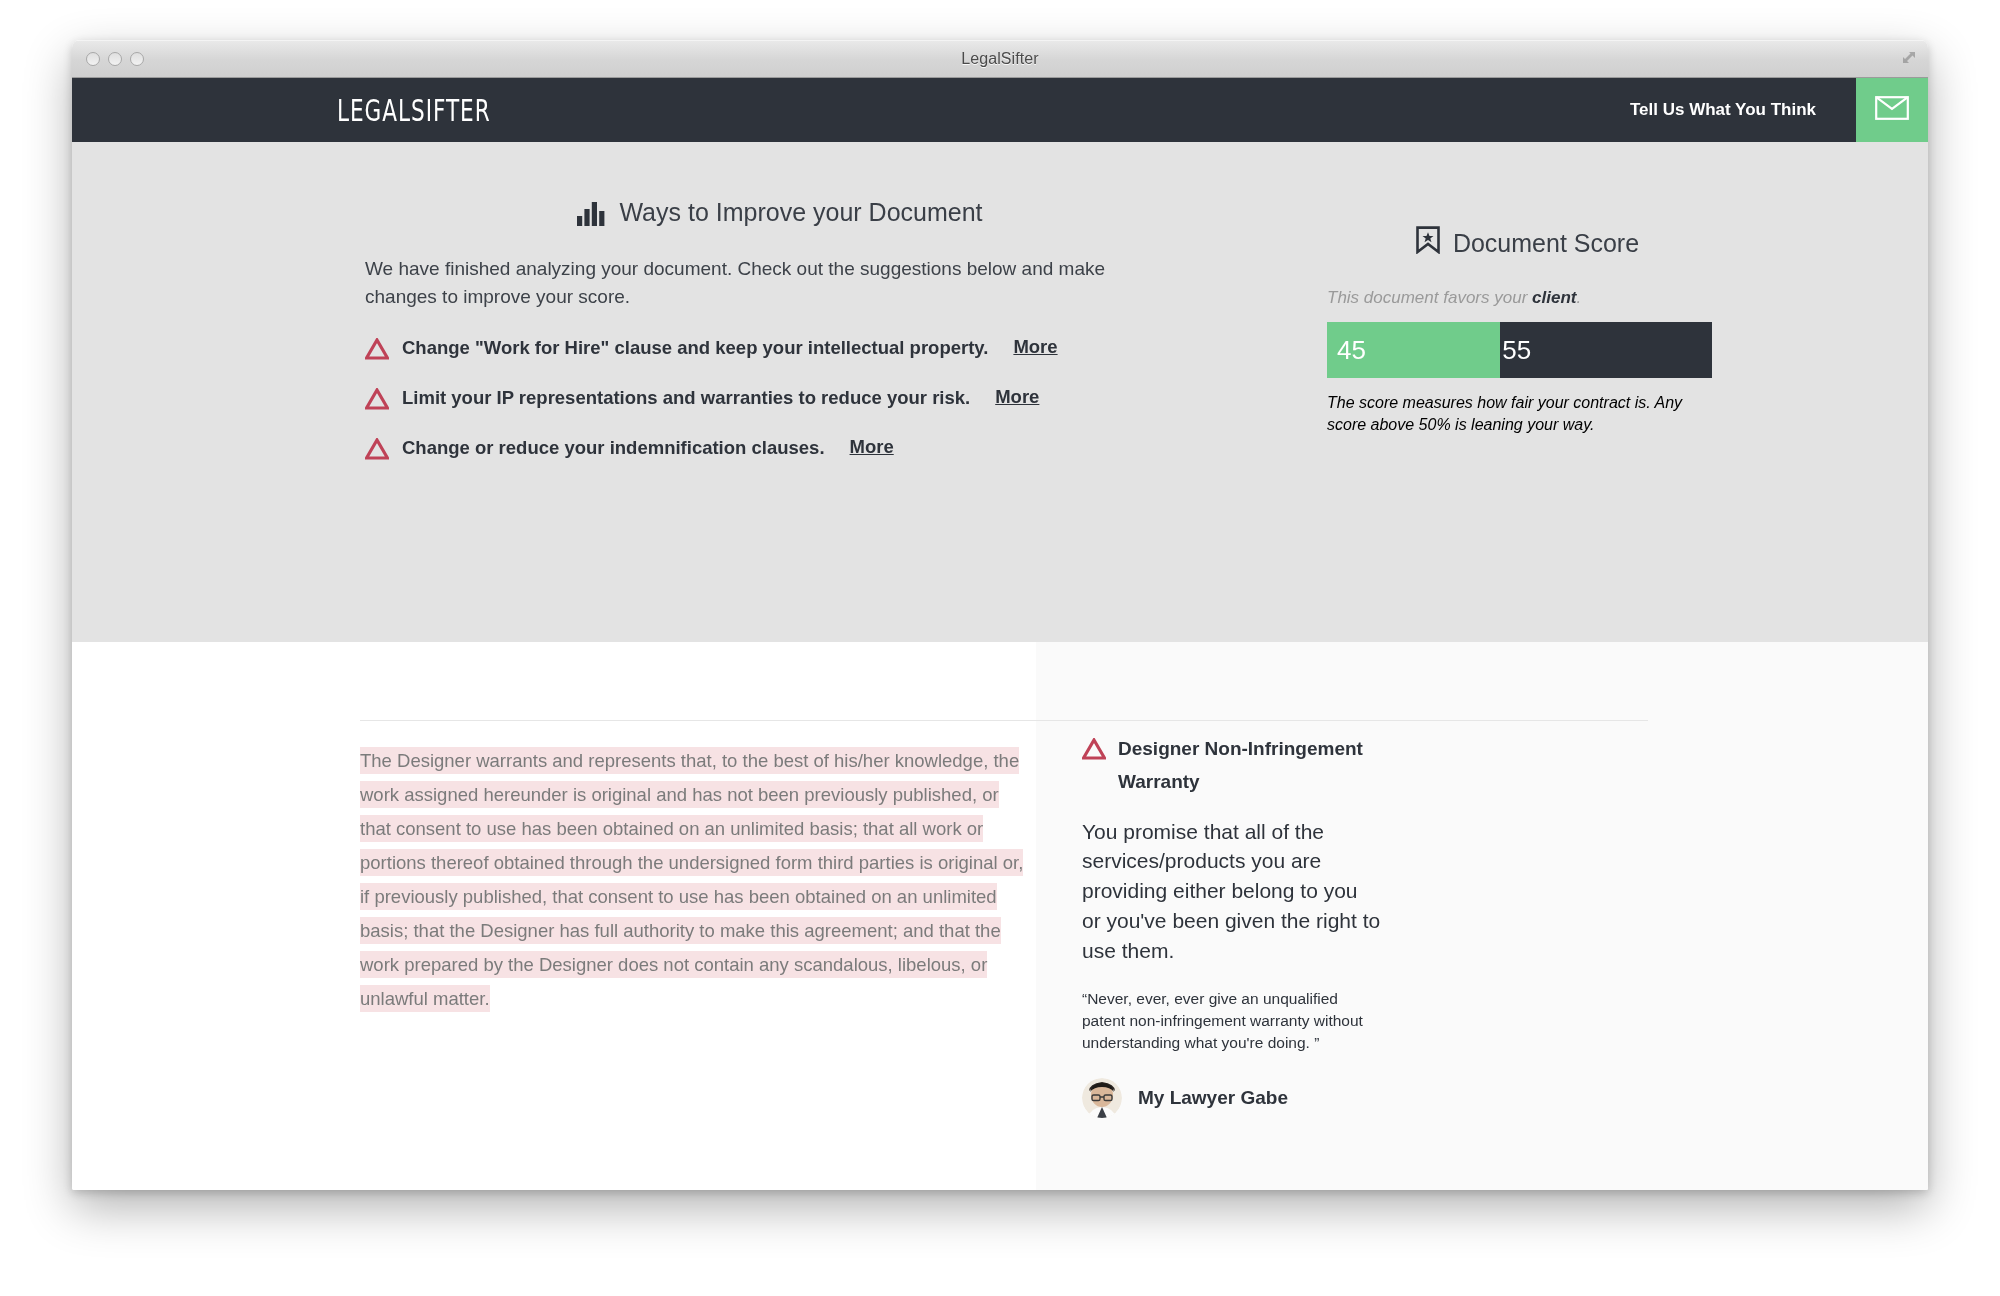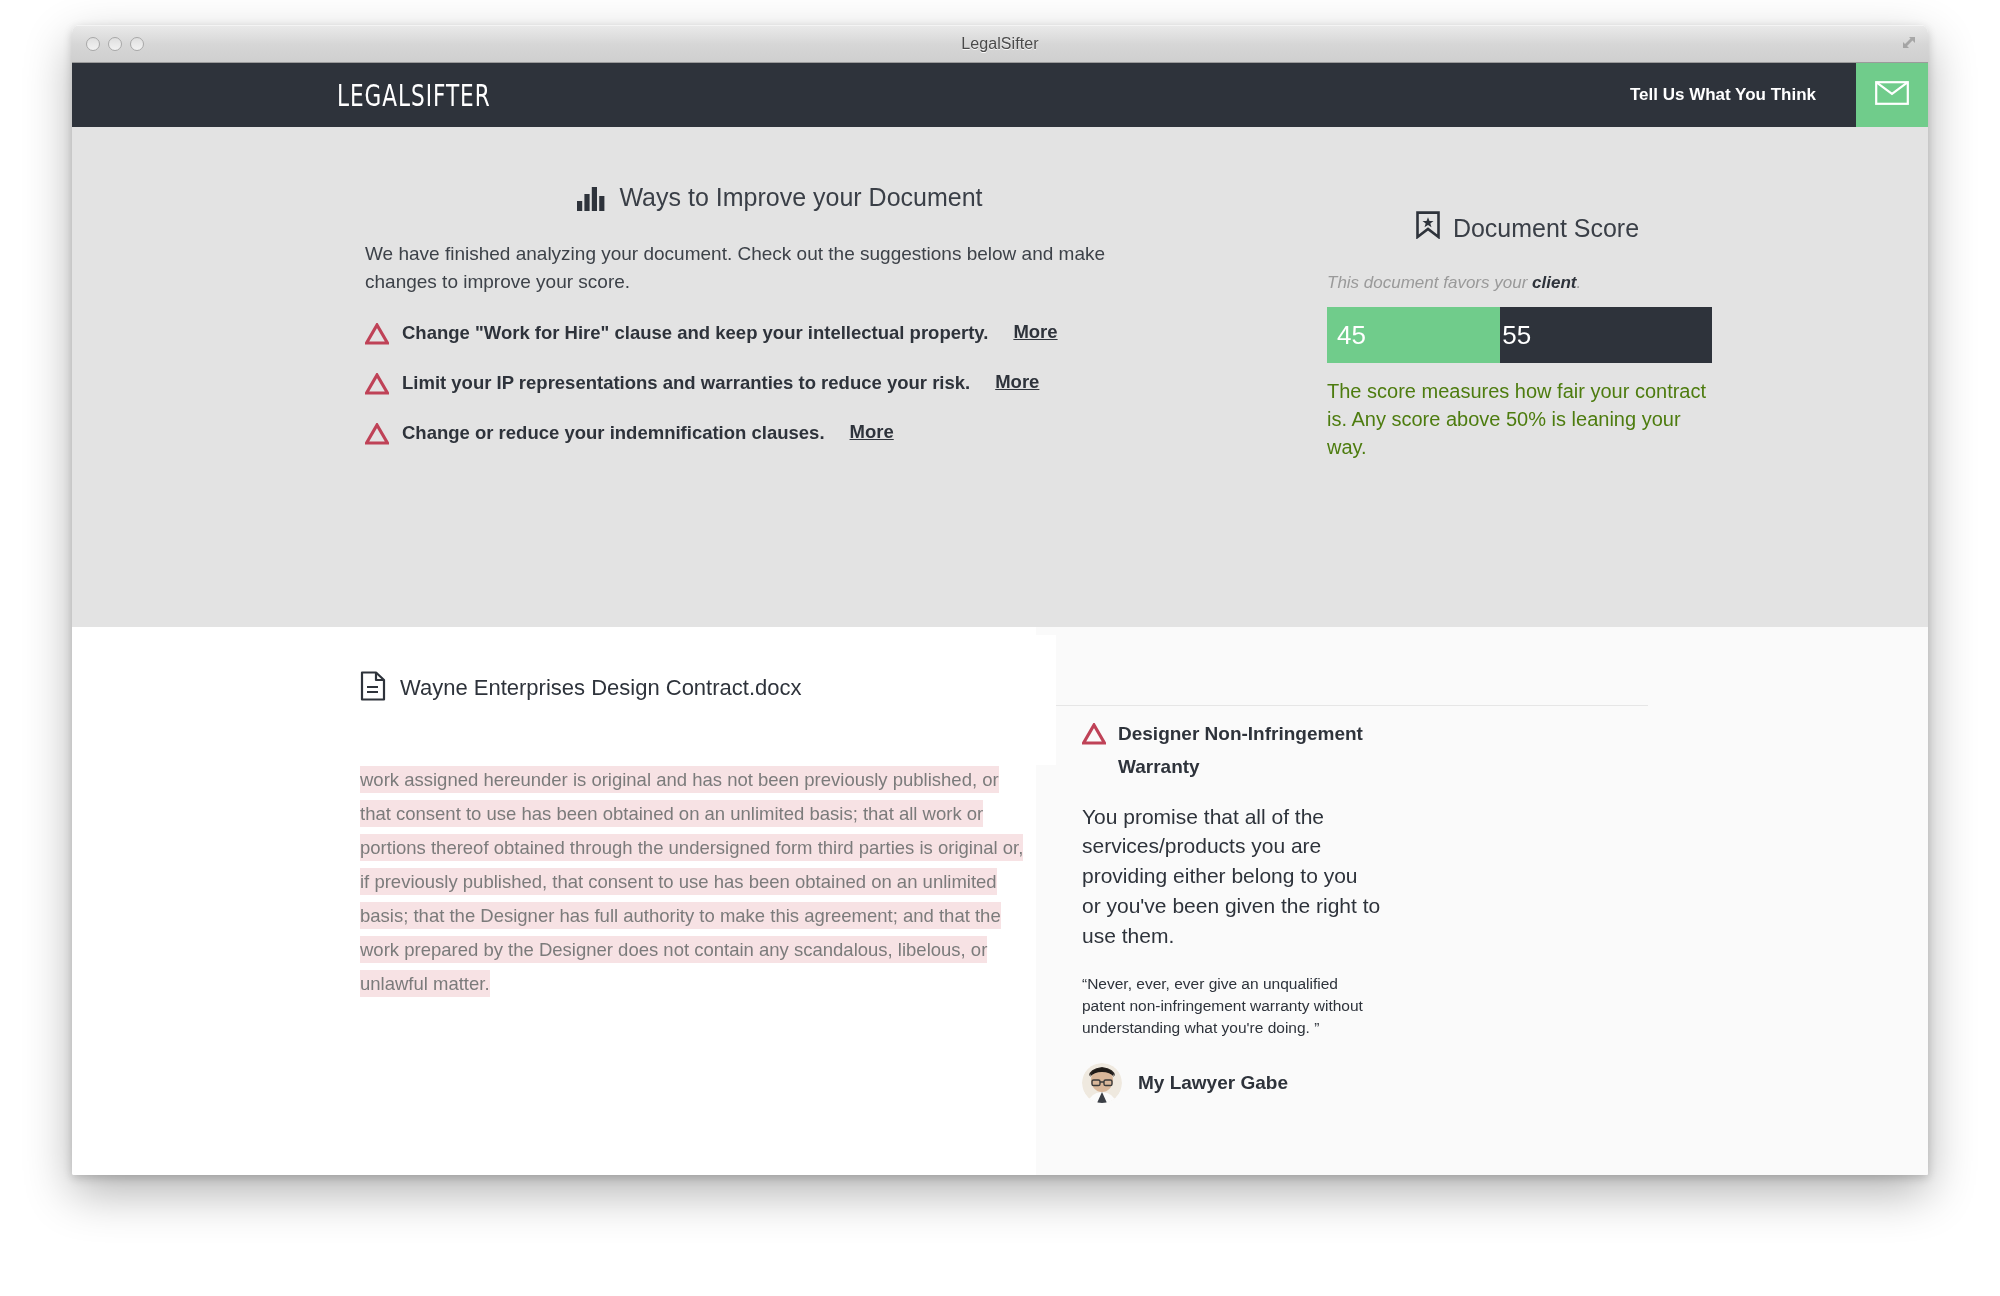--- a/index.html
+++ b/index.html
@@ -16,21 +16,21 @@
     position: relative;
     width: 2000px;
     height: 1296px;
     background: #ffffff;
   }
 
   
   .window {
     position: absolute;
     left: 72px;
-    top: 25px;
+    top: 40px;
     width: 1856px;
     height: 1150px;
     border-radius: 8px 8px 2px 2px;
     box-shadow: 0 18px 48px rgba(0,0,0,0.30), 0 3px 10px rgba(0,0,0,0.18);
     background: #ffffff;
     overflow: hidden;
   }
 
   .titlebar {
     position: relative;
@@ -215,22 +215,23 @@
     display: flex;
     align-items: center;
     padding-left: 2px;
     box-sizing: border-box;
     color: #ffffff;
     font-size: 26px;
     flex: 1;
   }
   .score-note {
     margin: 14px 0 0 0;
-    font-size: 20px;
-    color: #4d7c0f;
+    font-size: 16px;
+    font-style: italic;
+    color: #000000;
     line-height: 1.4;
     max-width: 385px;
   }
 
   
   .doc-card {
     position: absolute;
     left: 268px;
     top: 508px;
     width: 716px;
@@ -433,33 +434,20 @@
         <p class="score-sub"><span>This document favors your </span><b>client</b><span>.</span></p>
 
         <div class="score-bar">
           <div class="score-left" style="width:45%">45</div>
           <div class="score-right">55</div>
         </div>
 
         <p class="score-note">The score measures how fair your contract is. Any score above 50% is leaning your way.</p>
       </div>
 
-      <div class="doc-card">
-        <div class="doc-head">
-          <span>
-            <svg width="26" height="30" viewBox="0 0 26 30">
-              <path d="M2 1.5 L16 1.5 L24 9 L24 28.5 L2 28.5 Z" fill="none" stroke="#2e333b" stroke-width="2.2" stroke-linejoin="round"></path>
-              <path d="M16 1.5 L16 9 L24 9" fill="none" stroke="#2e333b" stroke-width="2.2" stroke-linejoin="round"></path>
-              <line x1="7" y1="16" x2="18" y2="16" stroke="#2e333b" stroke-width="2"></line>
-              <line x1="7" y1="21" x2="18" y2="21" stroke="#2e333b" stroke-width="2"></line>
-            </svg>
-          </span>
-          <span class="doc-name">Wayne Enterprises Design Contract.docx</span>
-        </div>
-      </div>
     </div>
 
     <div class="lower">
       <div class="lower-right-bg"></div>
       <div class="divider"></div>
 
       <div class="contract-text">
         <mark>The Designer warrants and represents that, to the best of his/her knowledge, the work assigned hereunder is original and has not been previously published, or that consent to use has been obtained on an unlimited basis; that all work or portions thereof obtained through the undersigned form third parties is original or, if previously published, that consent to use has been obtained on an unlimited basis; that the Designer has full authority to make this agreement; and that the work prepared by the Designer does not contain any scandalous, libelous, or unlawful matter.</mark>
       </div>
 

